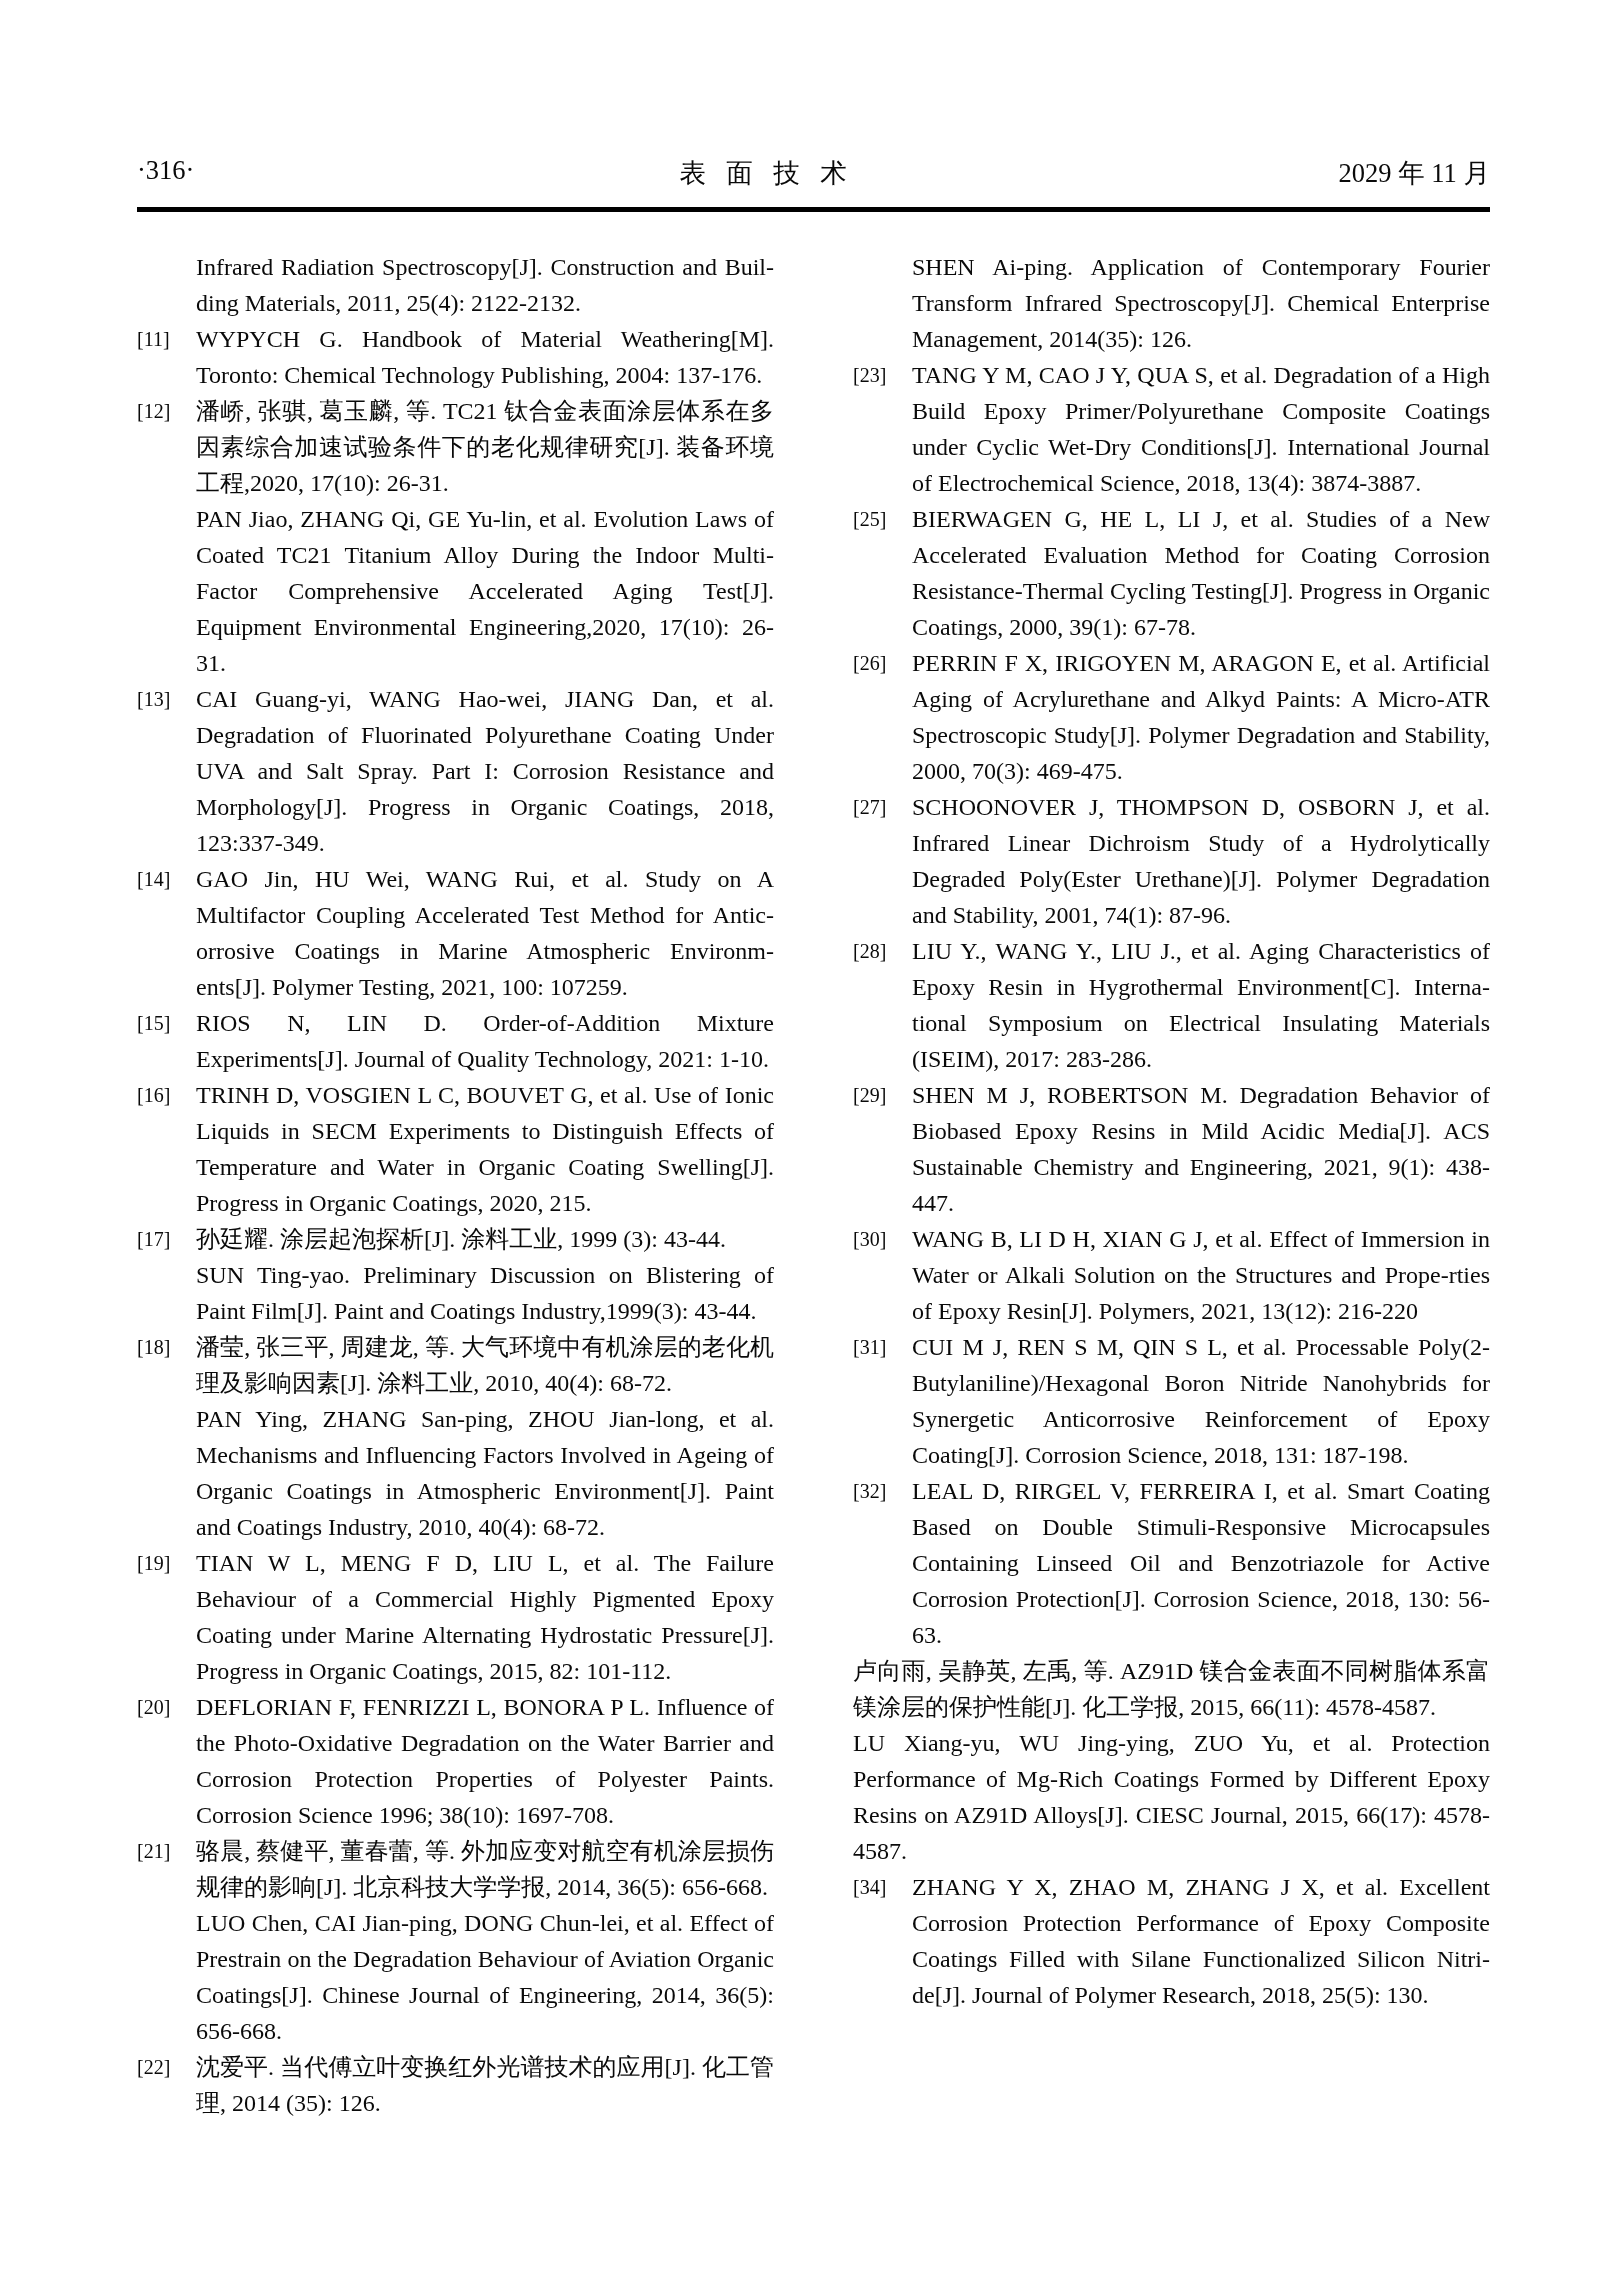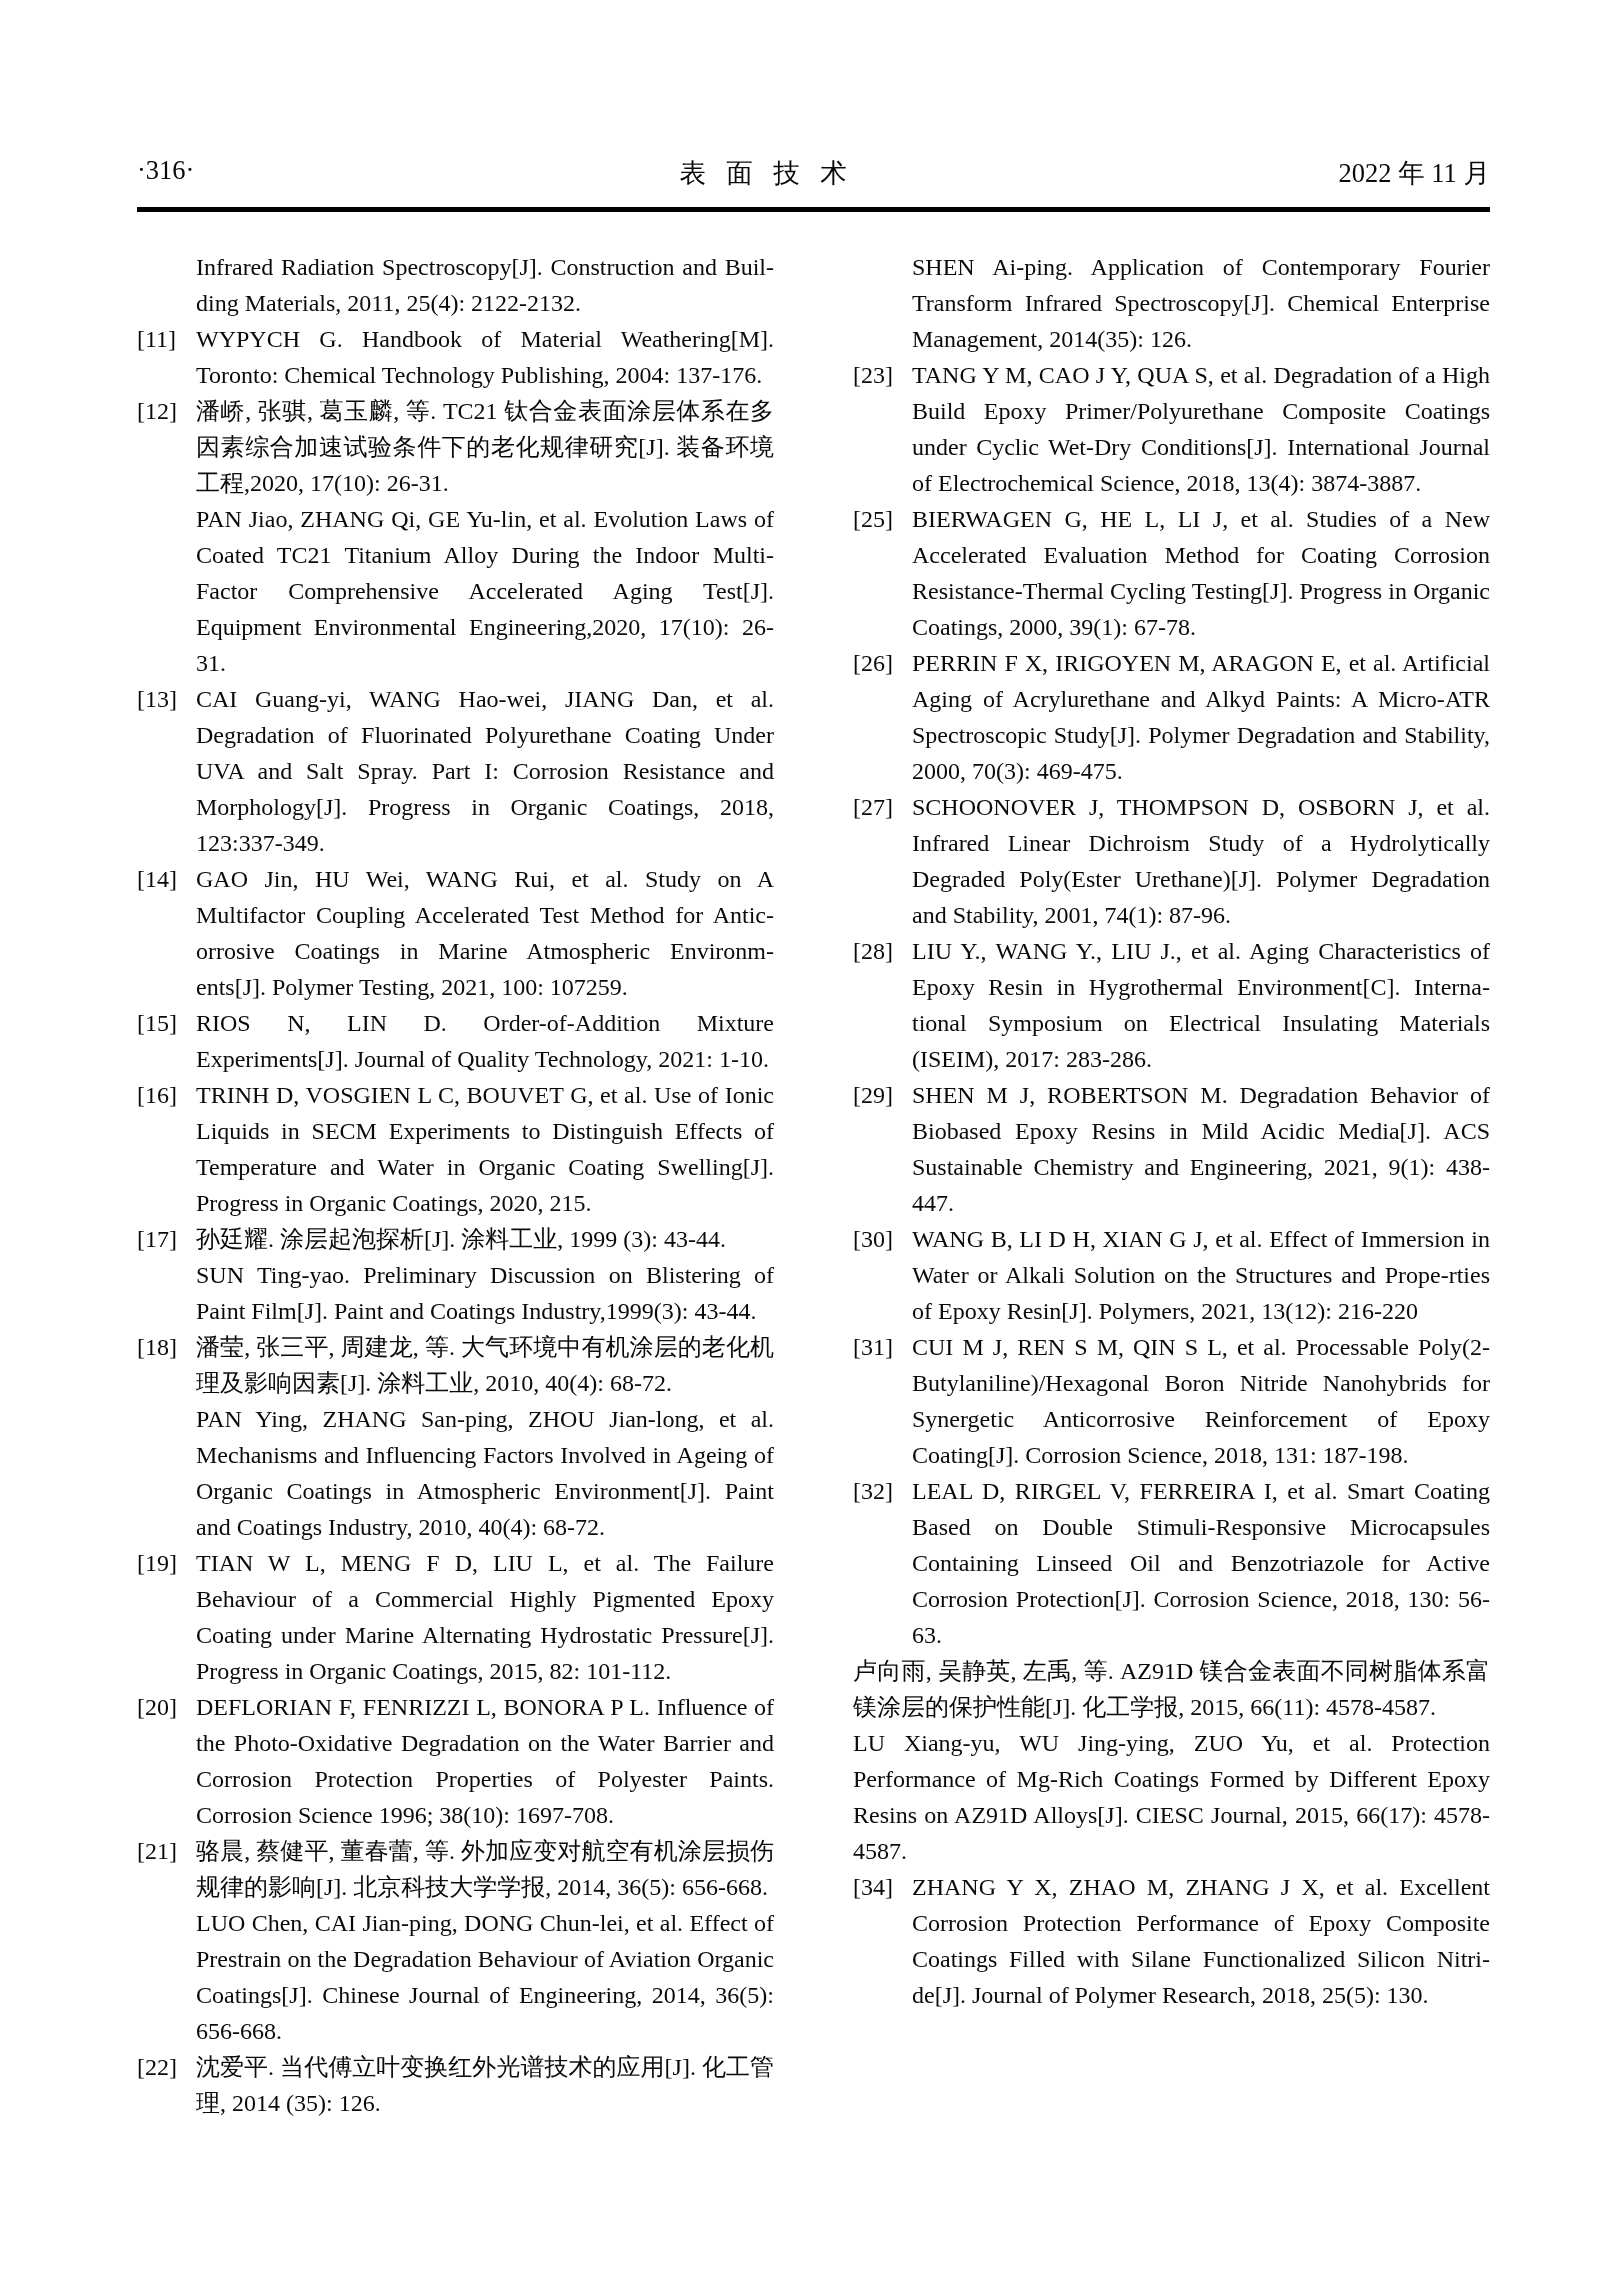--- a/index.html
+++ b/index.html
@@ -29,39 +29,39 @@
   .columns {
     display: flex;
     gap: 79px;
     margin-top: 37px;
   }
   .col { width: 647px; }
   .ref { display: flex; }
   .ref-num {
     width: 59px;
     flex: none;
-    font-size: 24px;
+    font-size: 20px;
     line-height: 36px;
   }
   .ref-body {
     flex: 1;
     text-align: justify;
     font-size: 24px;
     line-height: 36px;
   }
   .ref-body p { margin: 0; }
 </style>
 </head>
 <body>
 
 <div class="page">
   <div class="header">
     <span>·316·</span>
     <span class="journal-title">表 面 技 术</span>
-    <span>2022 年 11 月</span>
+    <span>2029 年 11 月</span>
   </div>
   <div class="header-rule"></div>
   <div class="columns">
     <div class="col">
         <div class="ref">
           <div class="ref-num"></div>
           <div class="ref-body">
             <p>Infrared Radiation Spectroscopy[J]. Construction and Buil-ding Materials, 2011, 25(4): 2122-2132.</p>
           </div>
         </div>

